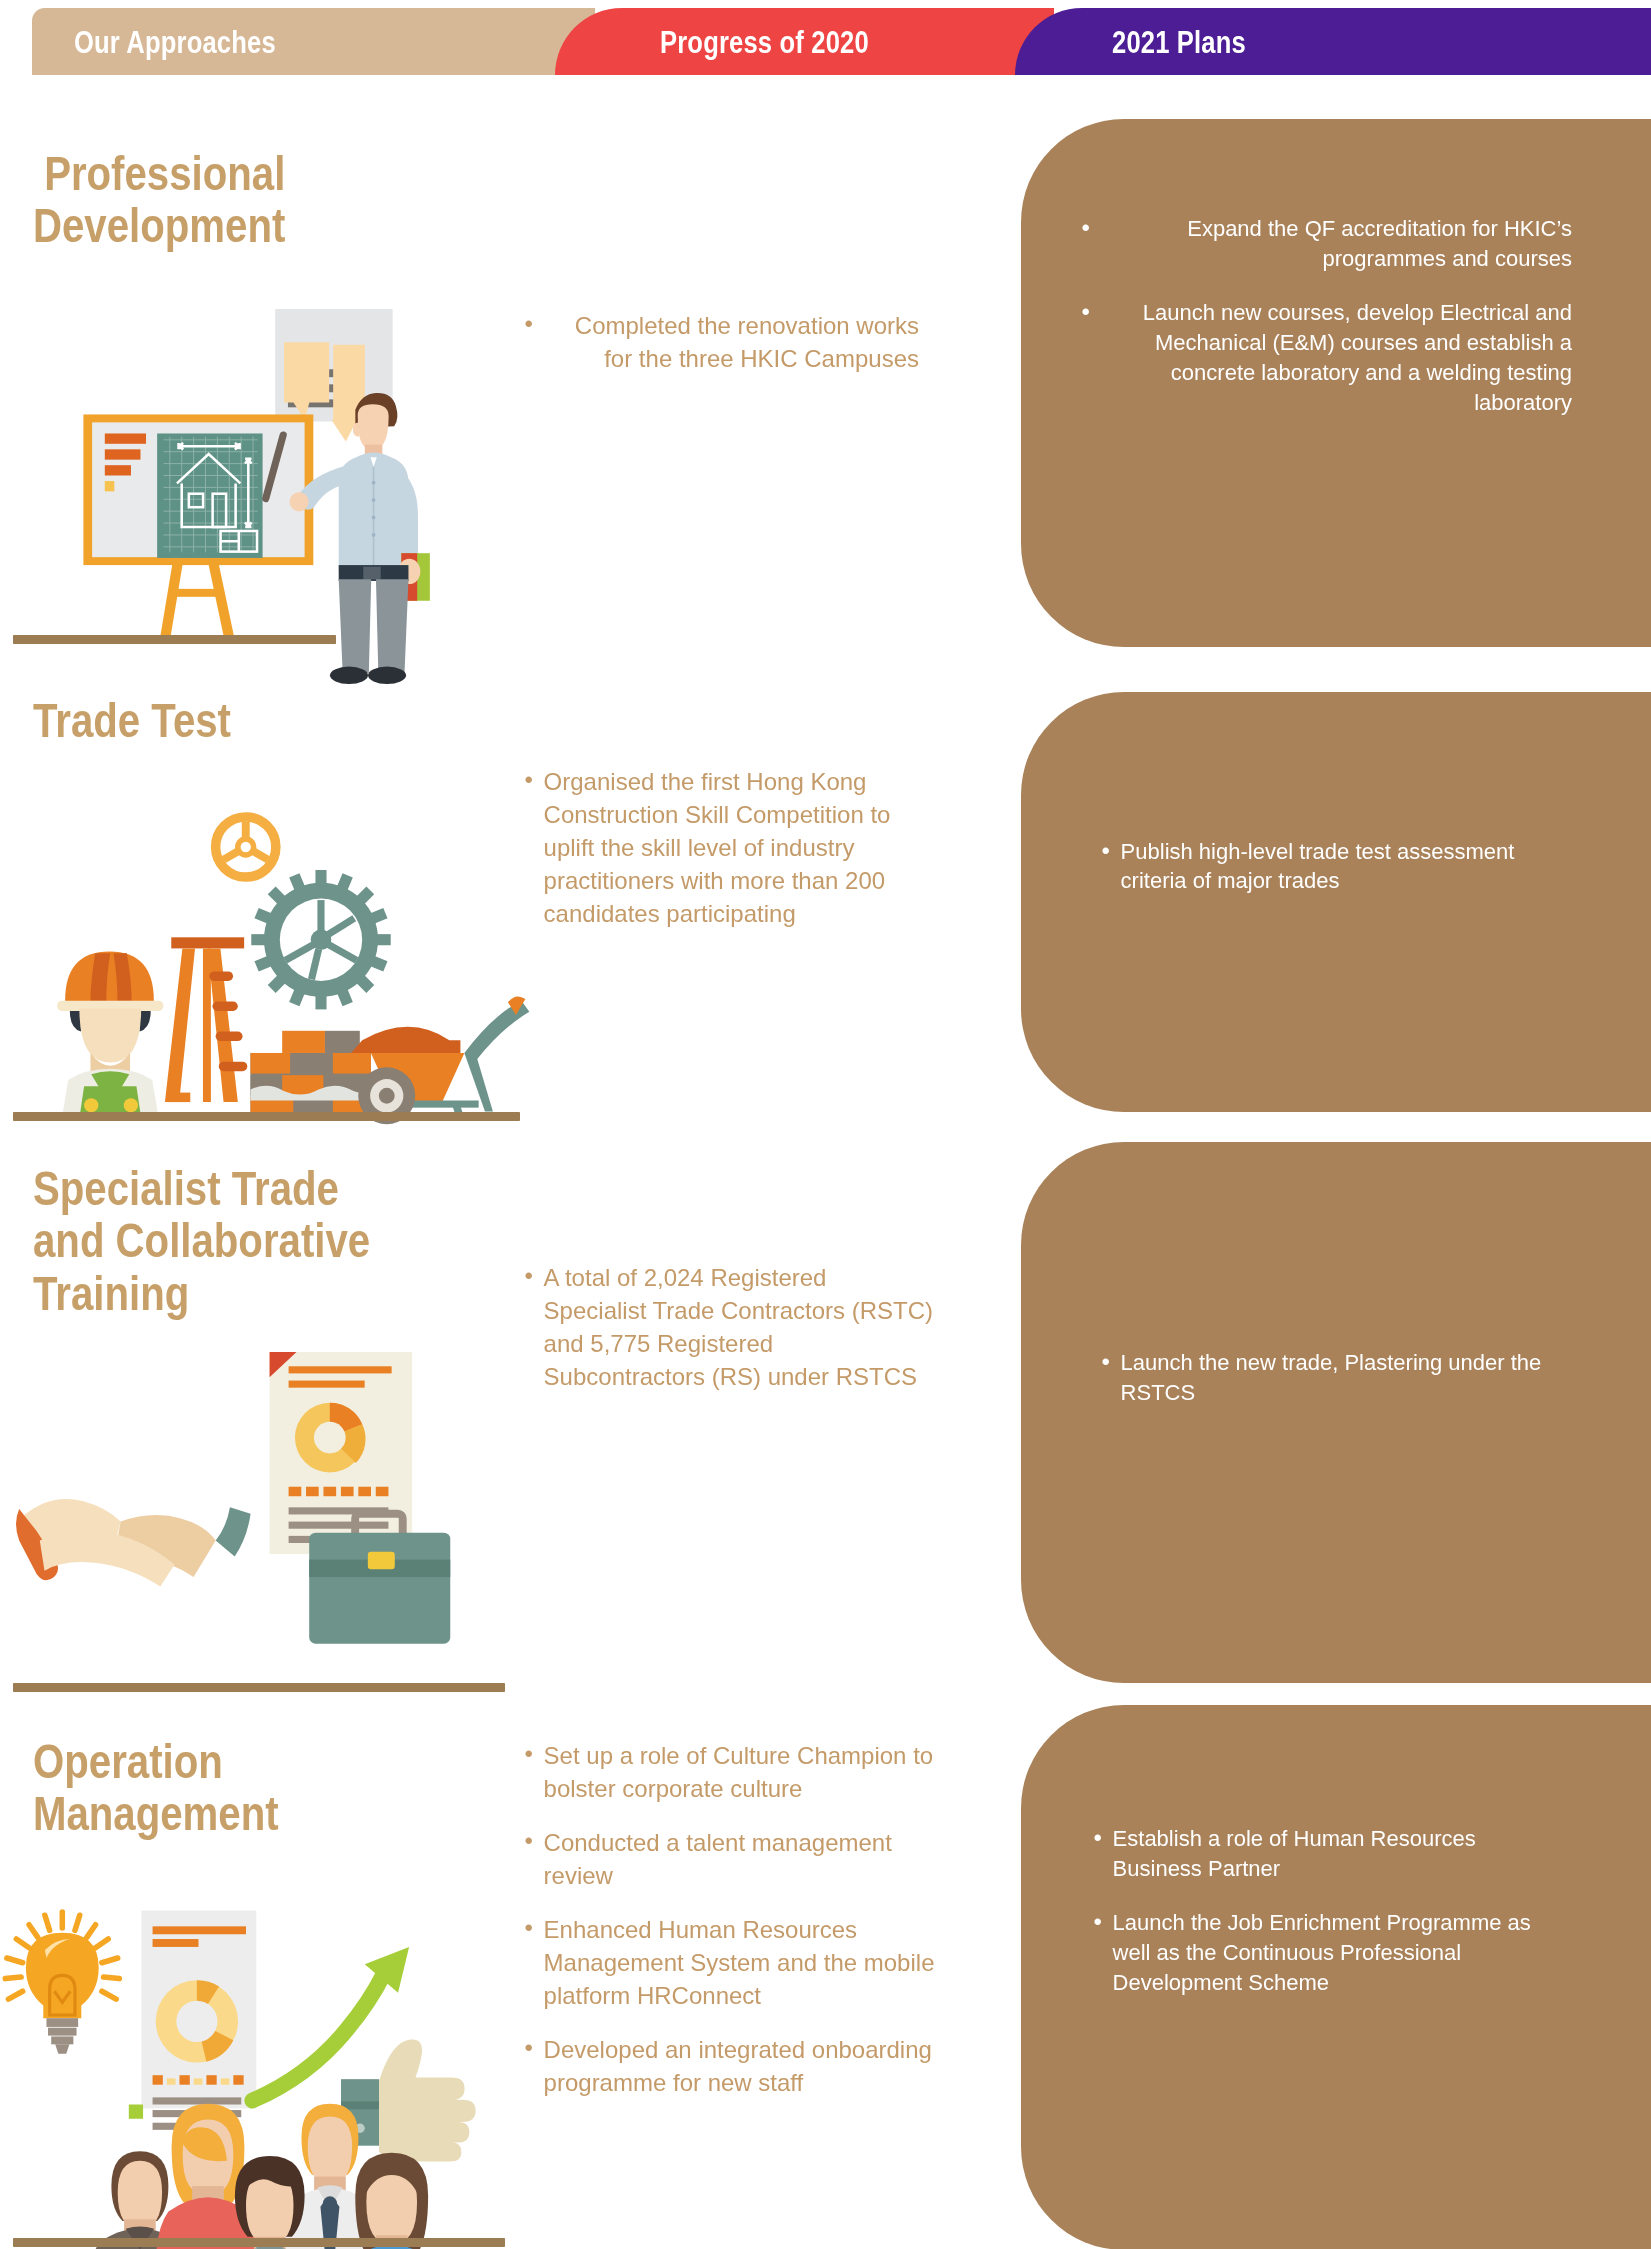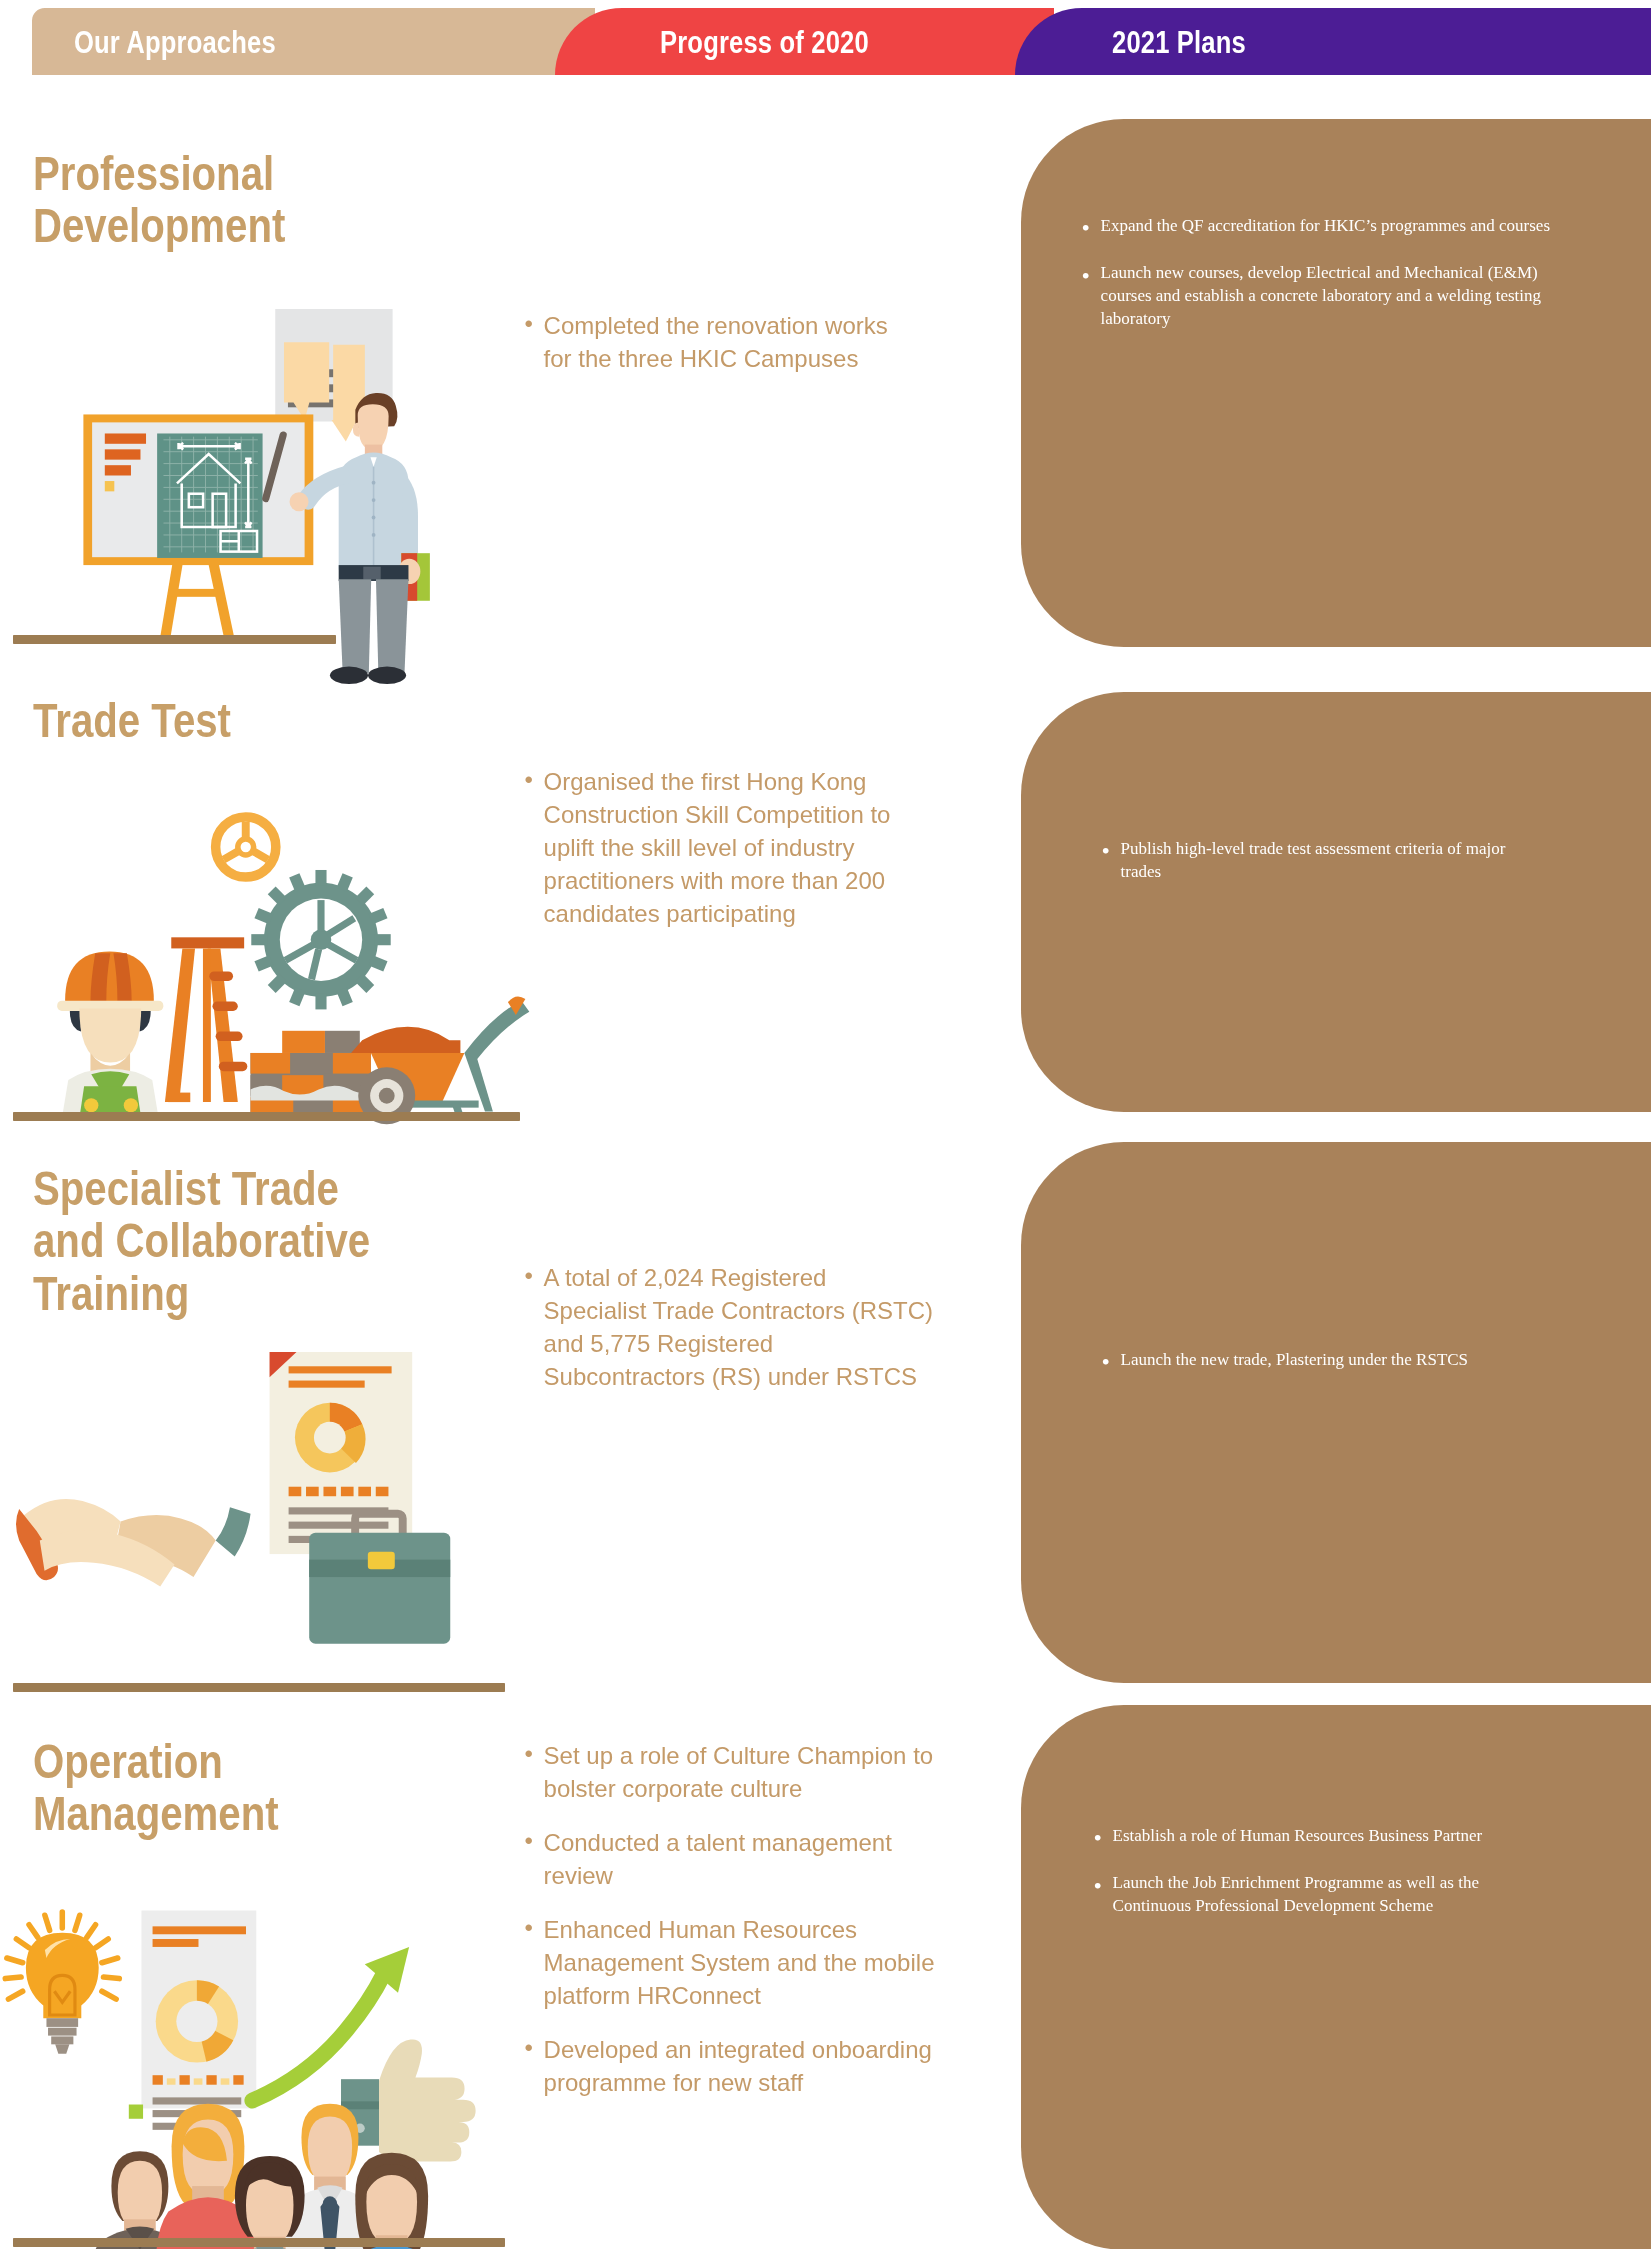--- a/index.html
+++ b/index.html
@@ -45,21 +45,21 @@
   .mid-col .bullet-item { position:relative; padding-left:20.6px; margin-bottom:20.6px; }
   .mid-col .bullet-item:last-child { margin-bottom:0; }
   .mid-col .bullet-item::before {
     content:"\2022"; position:absolute; left:1.6px; top:-1.6px; font-size:24px; line-height:1.38;
   }
 
   .right-panel {
     position:absolute; background:#A9825A;
     border-top-left-radius:103px; border-bottom-left-radius:103px;
   }
-  .right-panel .inner { position:absolute; color:#ffffff; font-size:17px; line-height:1.36;font-family:Liberation Serif, serif; }
+  .right-panel .inner { position:absolute; color:#ffffff; font-size:22px; line-height:1.36; }
   .right-panel .bullet-item { position:relative; padding-left:20.6px; margin-bottom:24px; }
   .right-panel .bullet-item:last-child { margin-bottom:0; }
   .right-panel .bullet-item::before {
     content:"\2022"; position:absolute; left:1.6px; top:-1.6px; font-size:24px;
   }
 
   .ground { position:absolute; height:8.7px; background:#9C7C52; border-radius:0.8px; }
 
   
   .illus { position:absolute; }
@@ -73,21 +73,21 @@
     <div class="lbl"><span class="squish">Our Approaches</span></div>
   </div>
   <div class="hdr-seg seg-b">
     <div class="lbl"><span class="squish">Progress of 2020</span></div>
   </div>
   <div class="hdr-seg seg-c">
     <div class="lbl"><span class="squish">2021 Plans</span></div>
   </div>
 </div>
 
-<div class="section" style="top:119px;height:531px;">
+<div class="section" style="top:119px;height:531px;text-align:right;">
 
   <div class="sec-title" style="top:28px;"><span class="squish">Professional
 Development</span></div>
 
   <div class="illus" style="left:16px;top:170px;">
     <svg width="444" height="373" viewBox="0 0 560 470">
 
       <path d="M327 167 L327 25 L475 25 L475 167 L370 167 L350 195 L345 167 Z" fill="#E4E5E6"></path>
       <rect x="288" y="53" width="93" height="10" fill="#77736E" transform="translate(55 48)"></rect>
       <rect x="288" y="72" width="93" height="10" fill="#77736E" transform="translate(55 48)"></rect>

